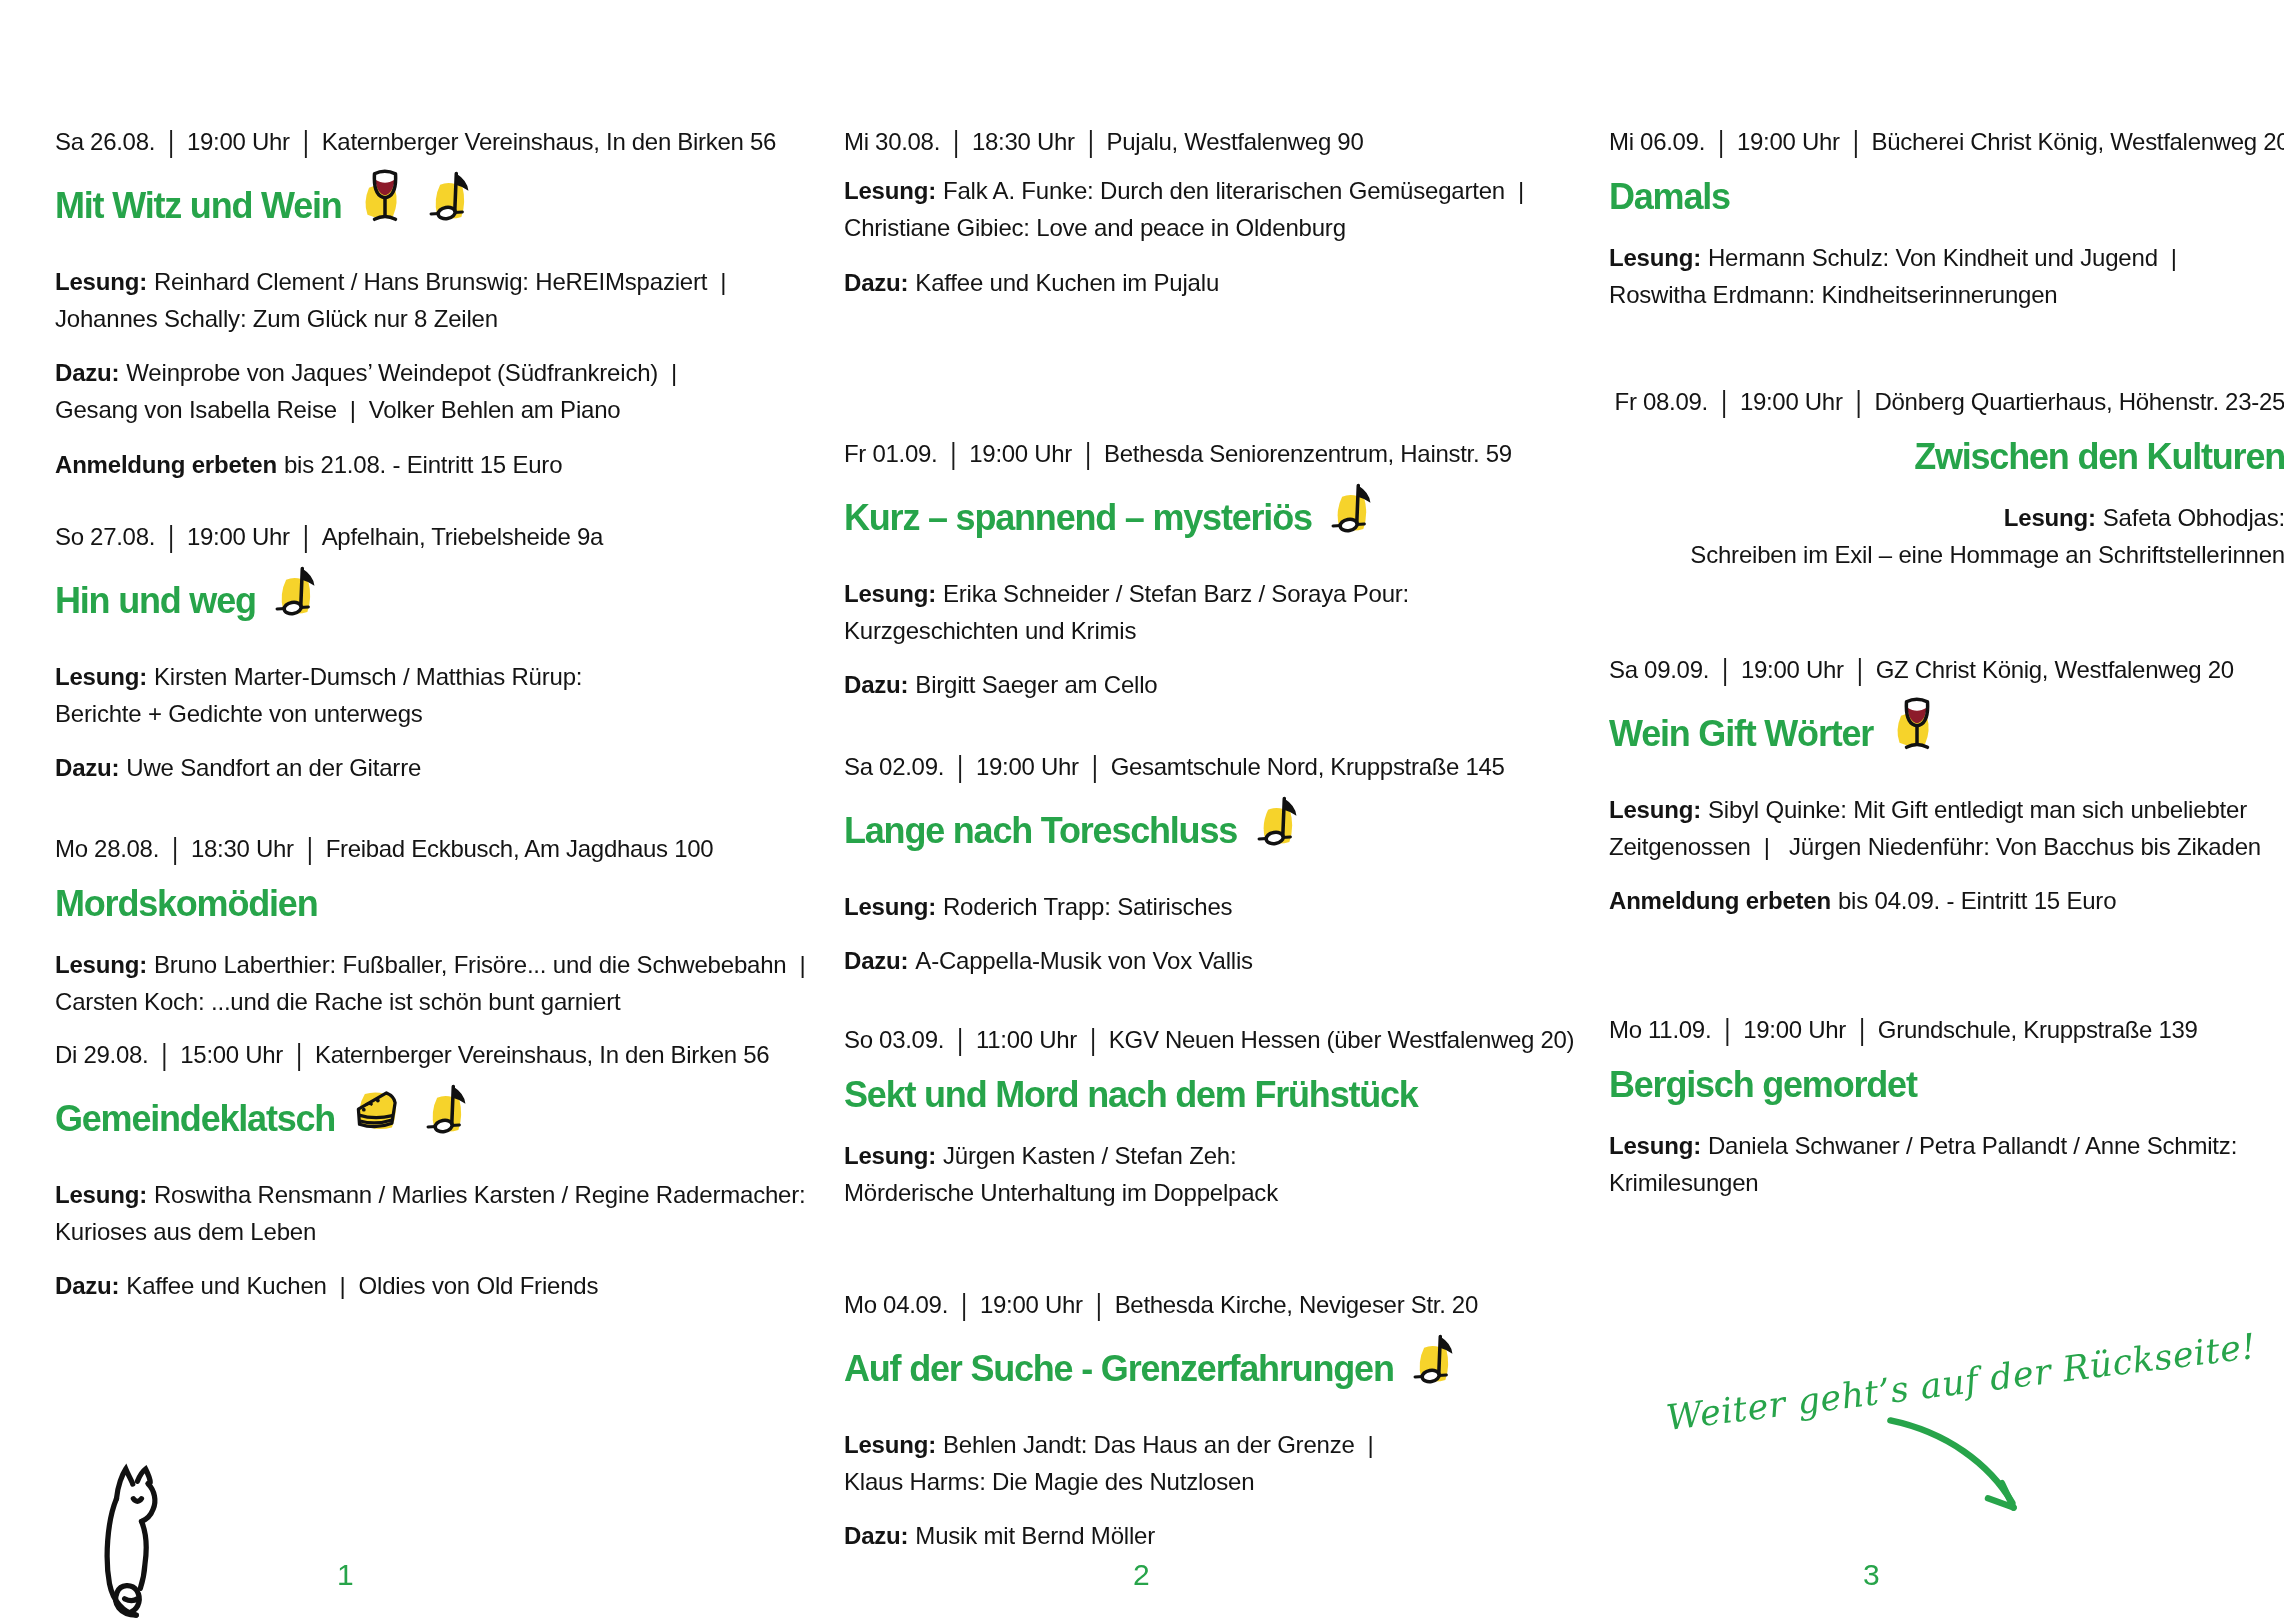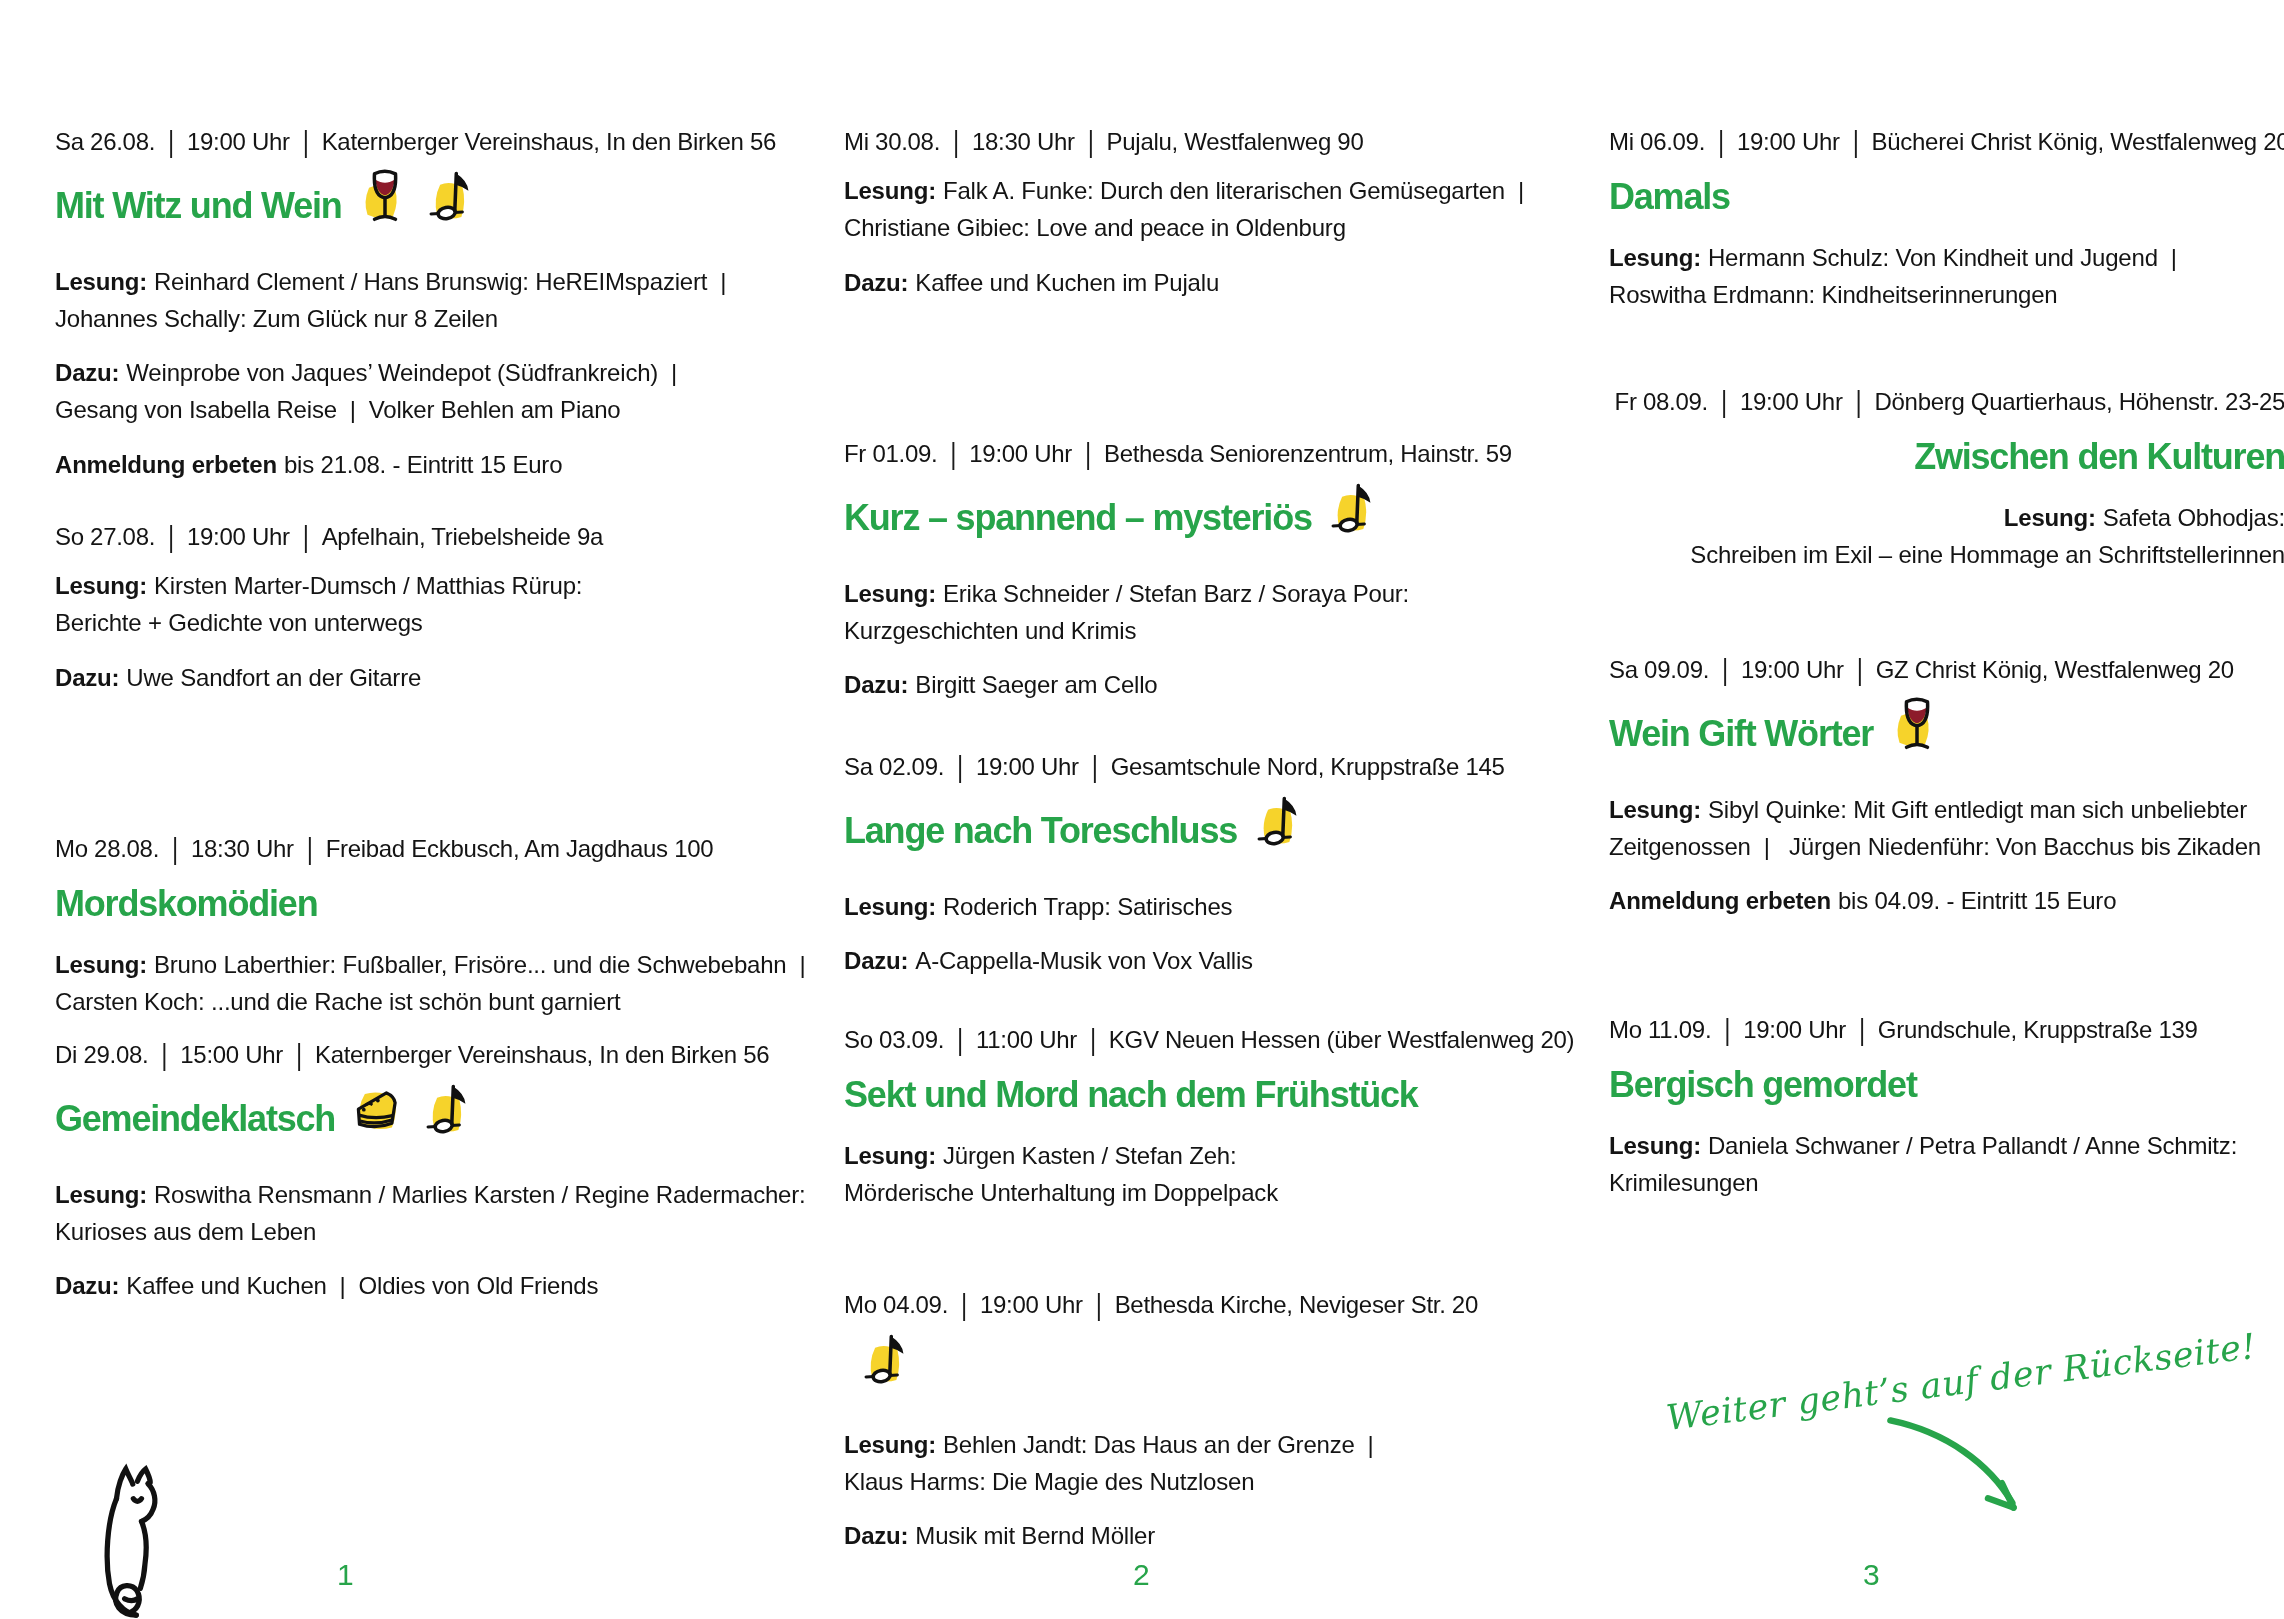--- a/index.html
+++ b/index.html
@@ -118,20 +118,27 @@
                 </svg></span></span></h2>
     <p class="body lesung"><span class="label">Lesung:</span><span class="text">Reinhard Clement / Hans Brunswig: HeREIMspaziert  |
 Johannes Schally: Zum Glück nur 8 Zeilen</span></p>
     <p class="body dazu"><span class="label">Dazu:</span><span class="text">Weinprobe von Jaques’ Weindepot (Südfrankreich)  |
 Gesang von Isabella Reise  |  Volker Behlen am Piano</span></p>
     <p class="body anmeldung"><span class="label">Anmeldung erbeten</span><span class="text">bis 21.08. - Eintritt 15 Euro</span></p>
   </article>
 
   <article class="event" style="top: 520px;">
     <div class="dateline"><span class="date">So 27.08.</span><span class="sep"></span><span class="time">19:00 Uhr</span><span class="sep"></span><span class="venue">Apfelhain, Triebelsheide 9a</span></div>
+    <h2 class="title"><span class="title-text">Hin und weg</span><span class="icons"><span class="icon"><svg width="48" height="61" viewBox="0 0 95 120">
+                  <path d="M26,34 Q12,62 20,94 Q44,106 68,98 Q78,68 70,38 Q46,26 26,34 Z" fill="var(--yellow)"></path>
+                  <path d="M8,92 L70,88" stroke="#111" stroke-width="6" stroke-linecap="round"></path>
+                  <ellipse cx="39" cy="90" rx="17" ry="11" transform="rotate(-10 39 90)" fill="#fff" stroke="#111" stroke-width="7"></ellipse>
+                  <path d="M55,86 L58,12" stroke="#111" stroke-width="7" stroke-linecap="round"></path>
+                  <path d="M58,12 Q80,26 82,46 Q72,38 57,34 Z" fill="#111"></path>
+                </svg></span></span></h2>
     <p class="body lesung"><span class="label">Lesung:</span><span class="text">Kirsten Marter-Dumsch / Matthias Rürup:
 Berichte + Gedichte von unterwegs</span></p>
     <p class="body dazu"><span class="label">Dazu:</span><span class="text">Uwe Sandfort an der Gitarre</span></p>
 
   </article>
 
   <article class="event" style="top: 832px;">
     <div class="dateline"><span class="date">Mo 28.08.</span><span class="sep"></span><span class="time">18:30 Uhr</span><span class="sep"></span><span class="venue">Freibad Eckbusch, Am Jagdhaus 100</span></div>
     <h2 class="title"><span class="title-text">Mordskomödien</span><span class="icons"></span></h2>
     <p class="body lesung"><span class="label">Lesung:</span><span class="text">Bruno Laberthier: Fußballer, Frisöre... und die Schwebebahn  |
@@ -203,21 +210,21 @@
   <article class="event" style="top: 1023px;">
     <div class="dateline"><span class="date">So 03.09.</span><span class="sep"></span><span class="time">11:00 Uhr</span><span class="sep"></span><span class="venue">KGV Neuen Hessen (über Westfalenweg 20)</span></div>
     <h2 class="title"><span class="title-text">Sekt und Mord nach dem Frühstück</span><span class="icons"></span></h2>
     <p class="body lesung"><span class="label">Lesung:</span><span class="text">Jürgen Kasten / Stefan Zeh:
 Mörderische Unterhaltung im Doppelpack</span></p>
 
   </article>
 
   <article class="event" style="top: 1288px;">
     <div class="dateline"><span class="date">Mo  04.09.</span><span class="sep"></span><span class="time">19:00 Uhr</span><span class="sep"></span><span class="venue">Bethesda Kirche, Nevigeser Str. 20</span></div>
-    <h2 class="title"><span class="icons"><span class="icon"><svg width="48" height="61" viewBox="0 0 95 120">
+    <h2 class="title"><span class="title-text">Auf der Suche - Grenzerfahrungen</span><span class="icons"><span class="icon"><svg width="48" height="61" viewBox="0 0 95 120">
                   <path d="M26,34 Q12,62 20,94 Q44,106 68,98 Q78,68 70,38 Q46,26 26,34 Z" fill="var(--yellow)"></path>
                   <path d="M8,92 L70,88" stroke="#111" stroke-width="6" stroke-linecap="round"></path>
                   <ellipse cx="39" cy="90" rx="17" ry="11" transform="rotate(-10 39 90)" fill="#fff" stroke="#111" stroke-width="7"></ellipse>
                   <path d="M55,86 L58,12" stroke="#111" stroke-width="7" stroke-linecap="round"></path>
                   <path d="M58,12 Q80,26 82,46 Q72,38 57,34 Z" fill="#111"></path>
                 </svg></span></span></h2>
     <p class="body lesung"><span class="label">Lesung:</span><span class="text">Behlen Jandt: Das Haus an der Grenze  |
 Klaus Harms: Die Magie des Nutzlosen</span></p>
     <p class="body dazu"><span class="label">Dazu:</span><span class="text">Musik mit Bernd Möller</span></p>
 

